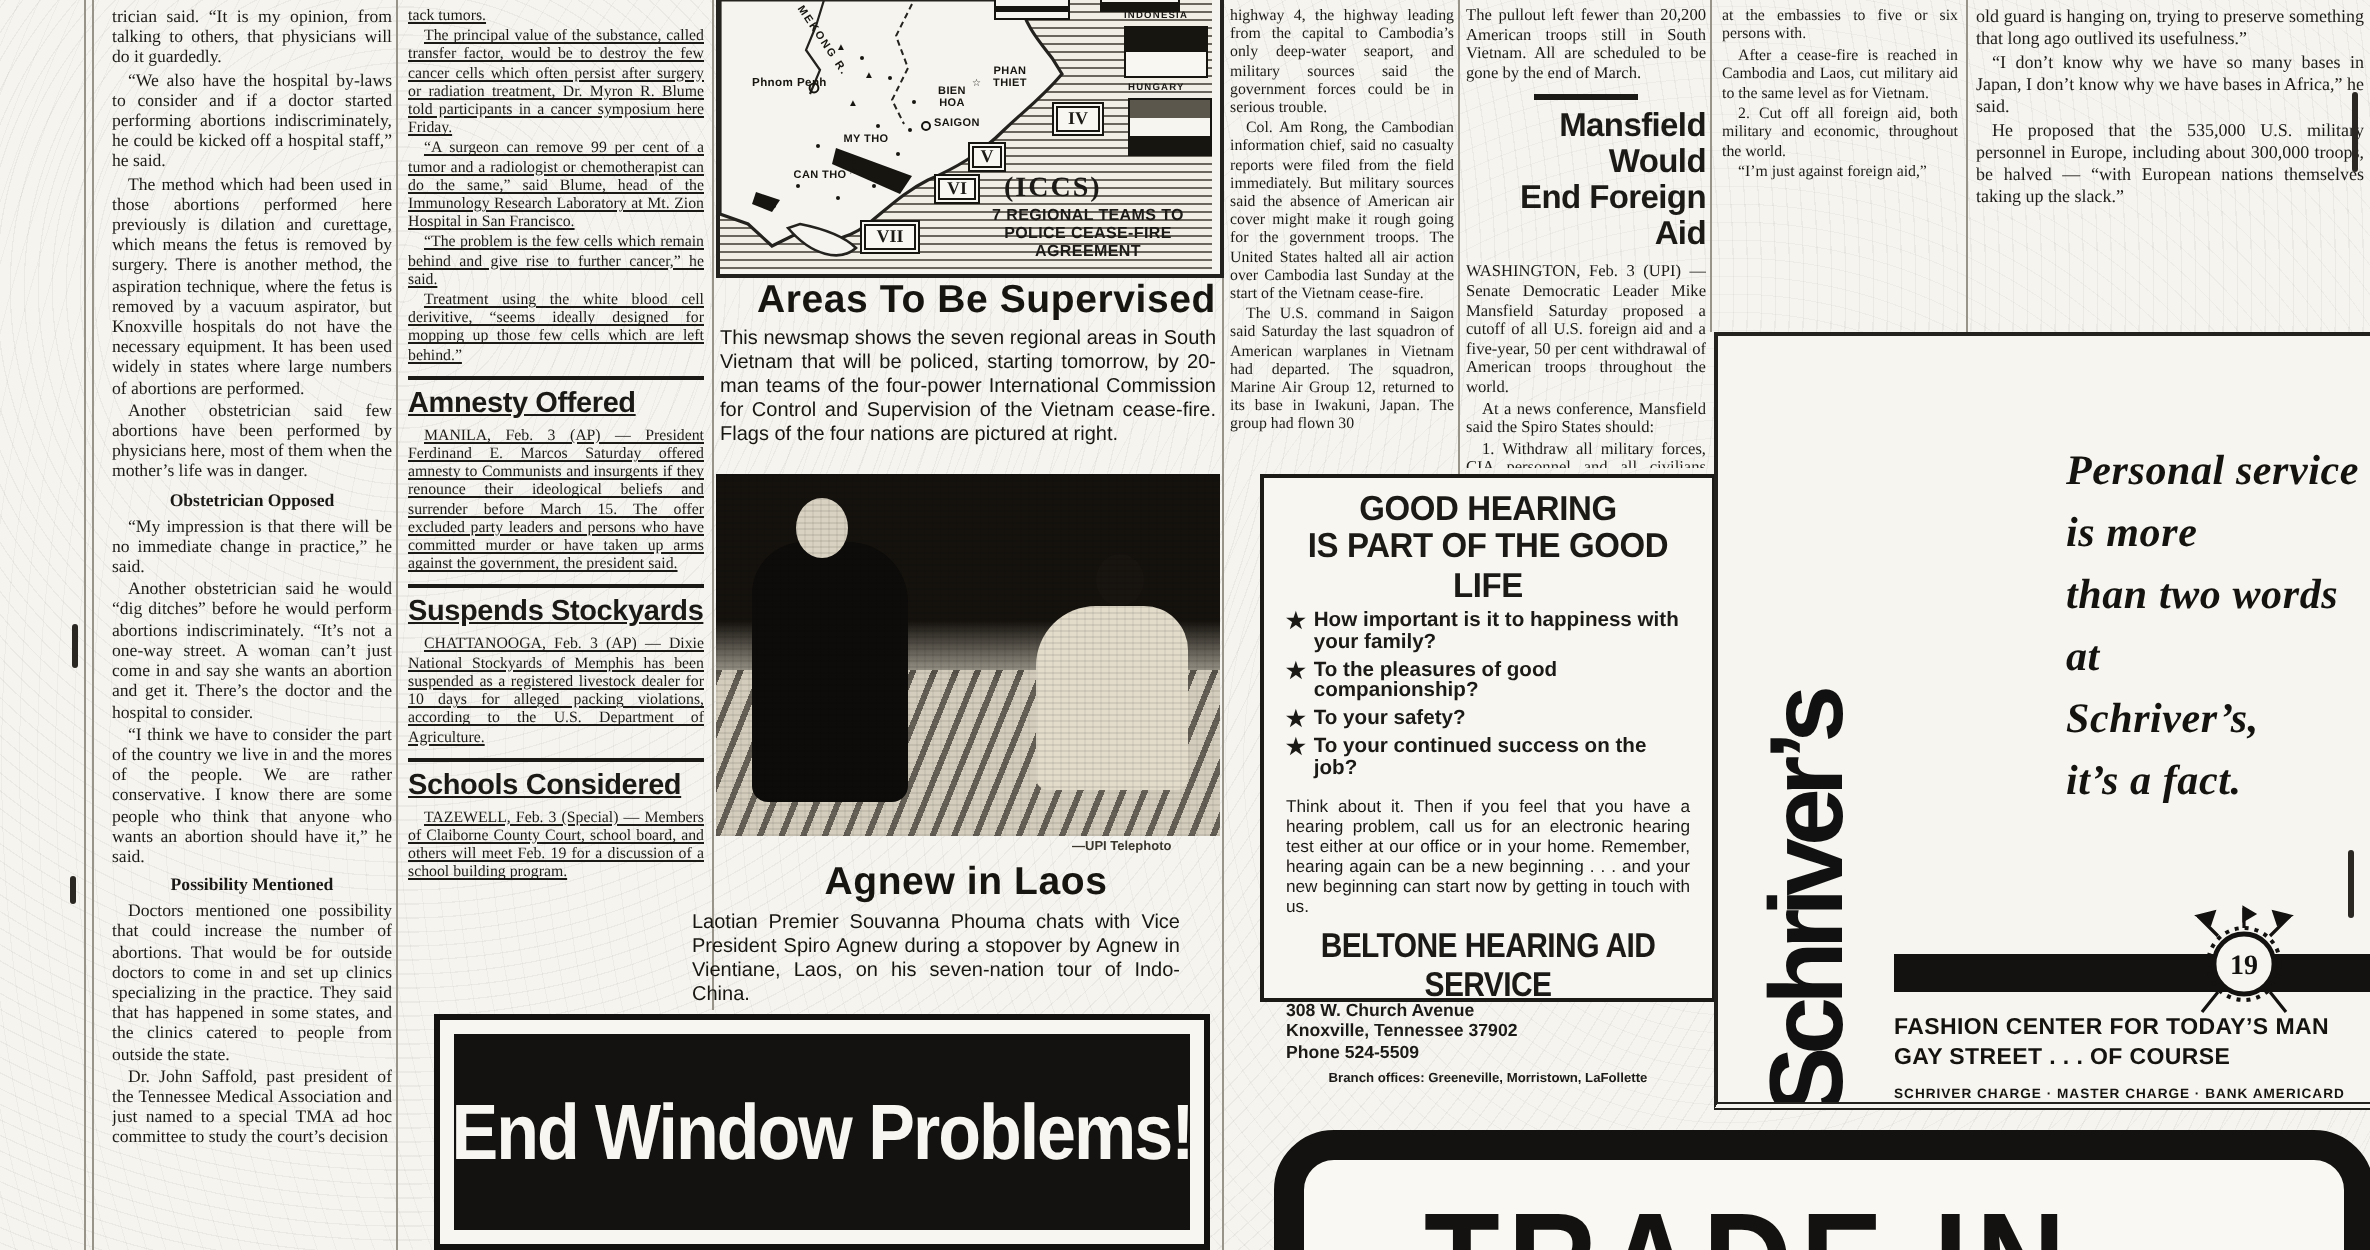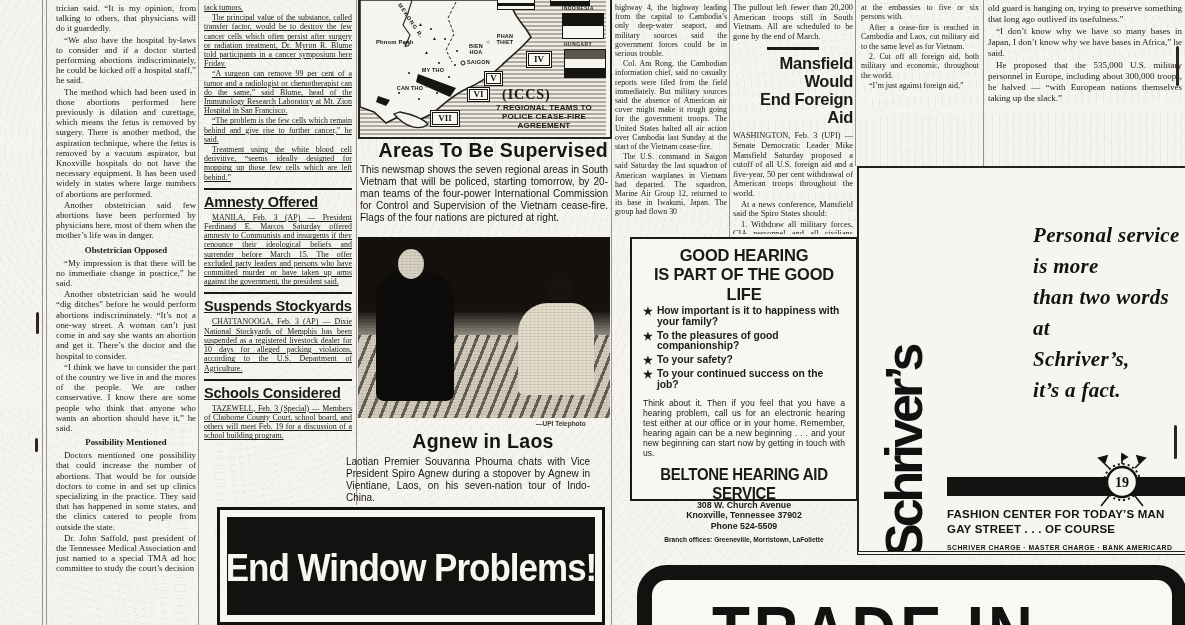--- a/index.html
+++ b/index.html
@@ -52,21 +52,21 @@
      repeating-linear-gradient(90deg,rgba(0,0,0,.05) 0 1px,transparent 1px 4px);}
   .credit{position:absolute;font:bold 6.5px/7px "Liberation Sans",sans-serif;color:#3a372f;}
   
   #hearing{position:absolute;left:630px;top:237px;width:228px;height:264px;border:2.5px solid #1c1a17;background:#f8f6f0;
     padding:7px 11px;box-sizing:border-box;font-family:"Liberation Sans",sans-serif;}
   #hearing .t1,#hearing .t2{font:bold 16.5px/19px "Liberation Sans",sans-serif;text-align:center;letter-spacing:-.2px;transform:scaleY(1.05);}
   #hearing .bullet{display:flex;margin:3px 0 0;font:bold 10.3px/10.8px "Liberation Sans",sans-serif;}
   #hearing .star{margin-right:4px;font-size:11px;line-height:11px;}
   #hearing .body{font:8.6px/10px "Liberation Sans",sans-serif;text-align:justify;margin-top:7px;}
   #hearing .brand{font:bold 15px/17px "Liberation Sans",sans-serif;text-align:center;margin-top:8px;transform:scaleY(1.15);letter-spacing:-.3px;}
-  #hearing .addr{font:bold 8.8px/10.4px "Liberation Sans",sans-serif;text-align:center;}
+  #hearing .addr{font:bold 8.8px/10.4px "Liberation Sans",sans-serif;text-align:left;}
   #hearing .branches{font:bold 6.6px/8px "Liberation Sans",sans-serif;text-align:center;margin-top:5px;}
   
   #schrivers{position:absolute;left:857px;top:166px;width:328px;height:389px;border-top:2px solid #24221e;border-left:2px solid #24221e;
     border-bottom:4px double #24221e;background:#f7f5ef;box-sizing:border-box;overflow:hidden;}
   .vertical-name{position:absolute;left:2px;top:54px;height:336px;width:88px;
     writing-mode:vertical-rl;transform:rotate(180deg);font:bold 52px/86px "Liberation Sans",sans-serif;
     letter-spacing:-4px;color:#111;text-align:left;}
   .tagline{position:absolute;left:128px;top:52px;margin-left:46px;}
   .tagline-line{font:italic bold 21px/31px "Liberation Serif",serif;letter-spacing:.3px;color:#15130f;}
   #schrivers .bar{position:absolute;left:88px;top:309px;width:240px;height:19px;background:#141210;}

